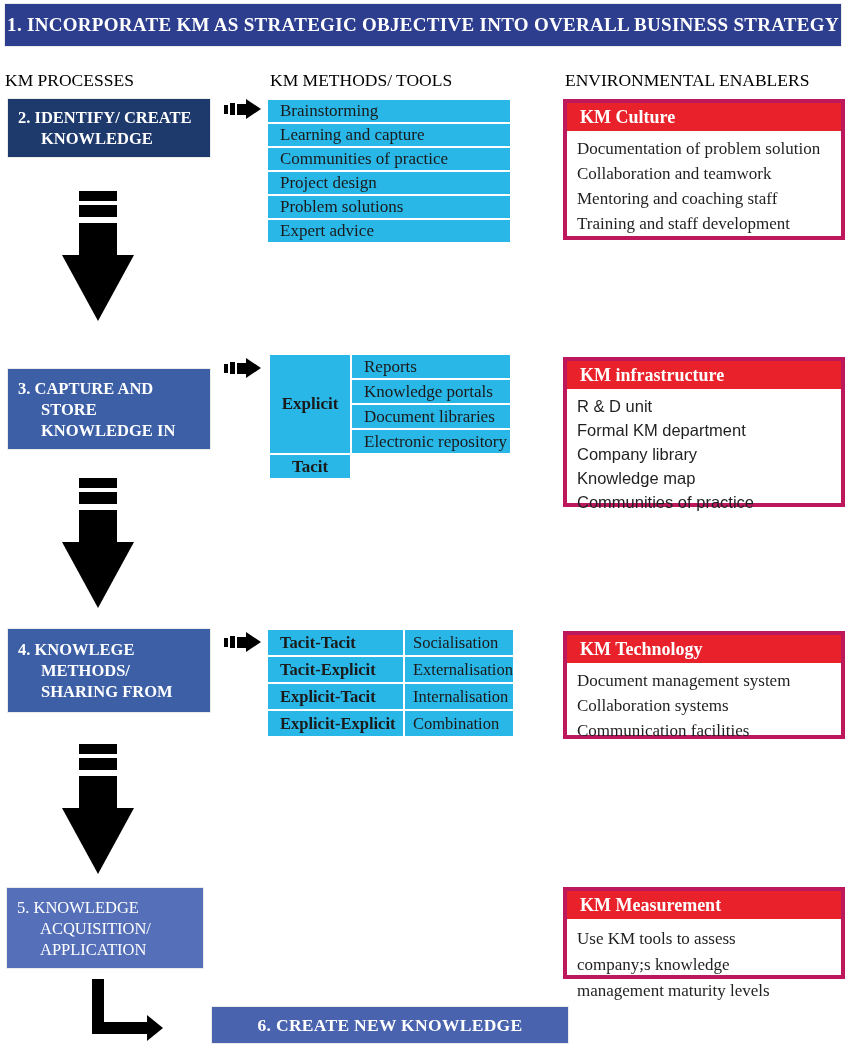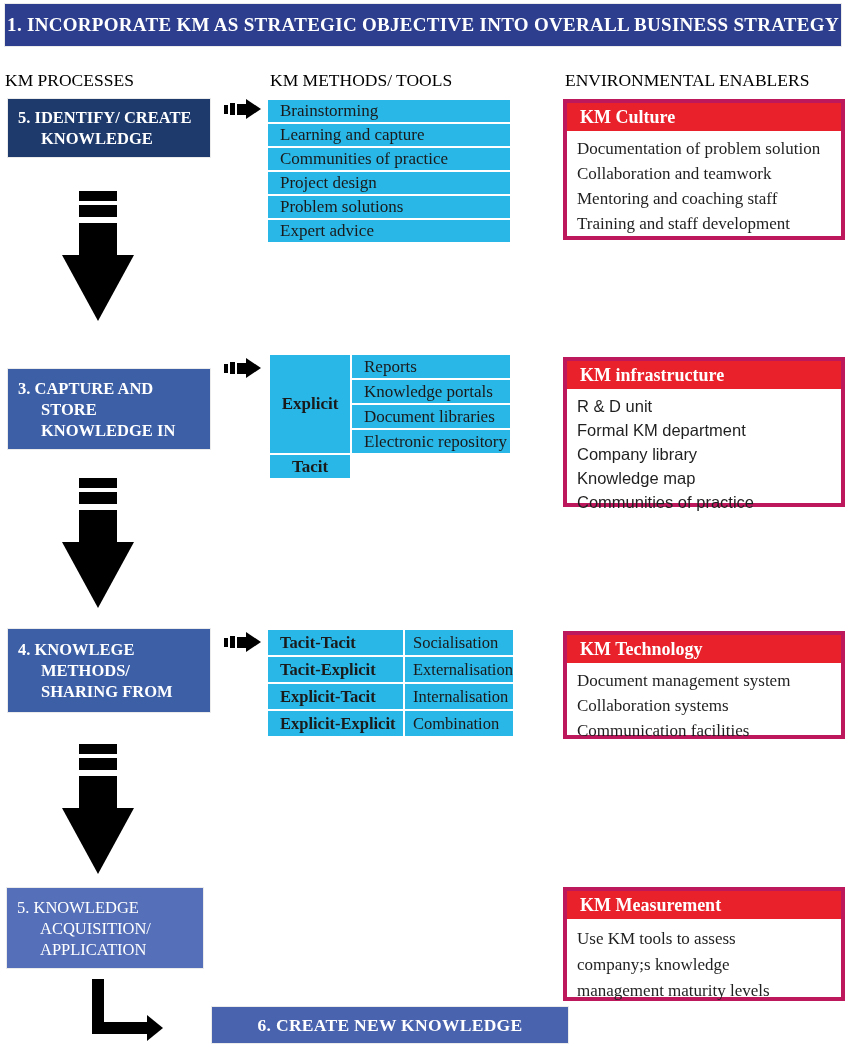--- a/index.html
+++ b/index.html
@@ -49,21 +49,21 @@
   .trow{display:flex;margin-bottom:2px;}
   .ttable .mcell{height:25px;line-height:25px;font-size:16.5px;}
   .tfrom{width:135px;margin-right:2px;font-weight:bold;}
   .tmode{width:108px;padding-left:8px;}
 
   
   .ebox{position:absolute;left:563px;width:282px;background:#fff;border:4px solid #be185d;box-sizing:border-box;}
   #ebox1{top:99px;height:141px;}
   #ebox2{top:357px;height:150px;}
   #ebox3{top:631px;height:108px;}
-  #ebox4{top:887px;height:114px;}
+  #ebox4{top:887px;height:92px;}
   .ehead{background:var(--enabler-header-bg,#e8212a);color:#fff;font-weight:bold;font-size:18px;
          height:28px;line-height:28px;padding-left:13px;}
   .eitems{padding:5px 8px 2px 10px;font-size:17px;line-height:25px;color:#1f1f1f;}
   .eitems .eitem{white-space:nowrap;overflow:hidden;}
   #ebox2 .eitems{font-family:"Liberation Sans","DejaVu Sans",sans-serif;font-size:16.5px;line-height:24px;}
   #ebox4 .eitems{line-height:26px;padding-top:7px;}
 
   
   .rarrow{position:absolute;left:224px;width:40px;height:20px;display:flex;align-items:center;}
   .rarrow .b1{width:4px;height:9px;background:#000;margin-right:2px;}
@@ -94,21 +94,21 @@
 
 <div id="canvas">
 
   <div class="banner banner-top">1. INCORPORATE KM AS STRATEGIC OBJECTIVE INTO OVERALL BUSINESS STRATEGY</div>
 
   <div class="colhead" id="ch-processes">KM PROCESSES</div>
   <div class="colhead" id="ch-methods">KM METHODS/ TOOLS</div>
   <div class="colhead" id="ch-enablers">ENVIRONMENTAL ENABLERS</div>
 
   <div class="pbox" id="box2">
-    <div class="pline">5. IDENTIFY/ CREATE</div>
+    <div class="pline">2. IDENTIFY/ CREATE</div>
     <div class="pline indent">KNOWLEDGE</div>
   </div>
   <div class="rarrow" id="rarrow1">
     <div class="b1"></div>
       <div class="b2"></div>
       <div class="stem"></div>
       <div class="head"></div>
   </div>
   <div class="mlist">
     <div class="mcell">Brainstorming</div>

